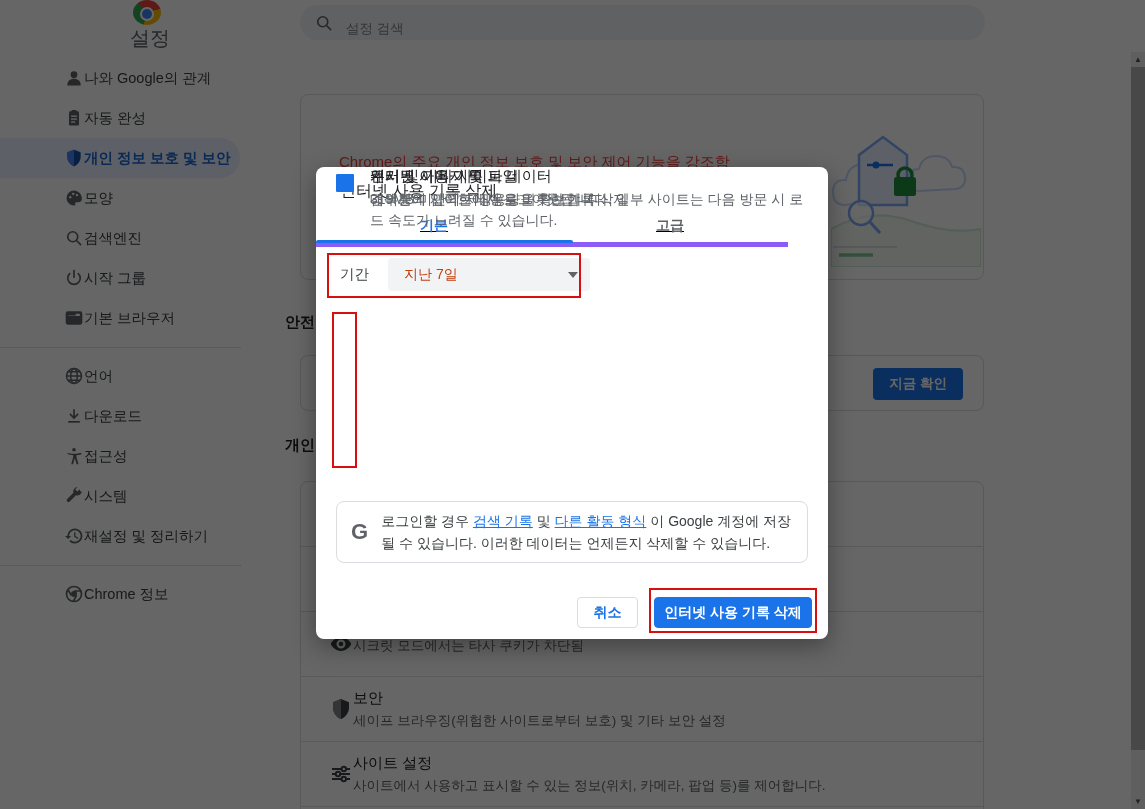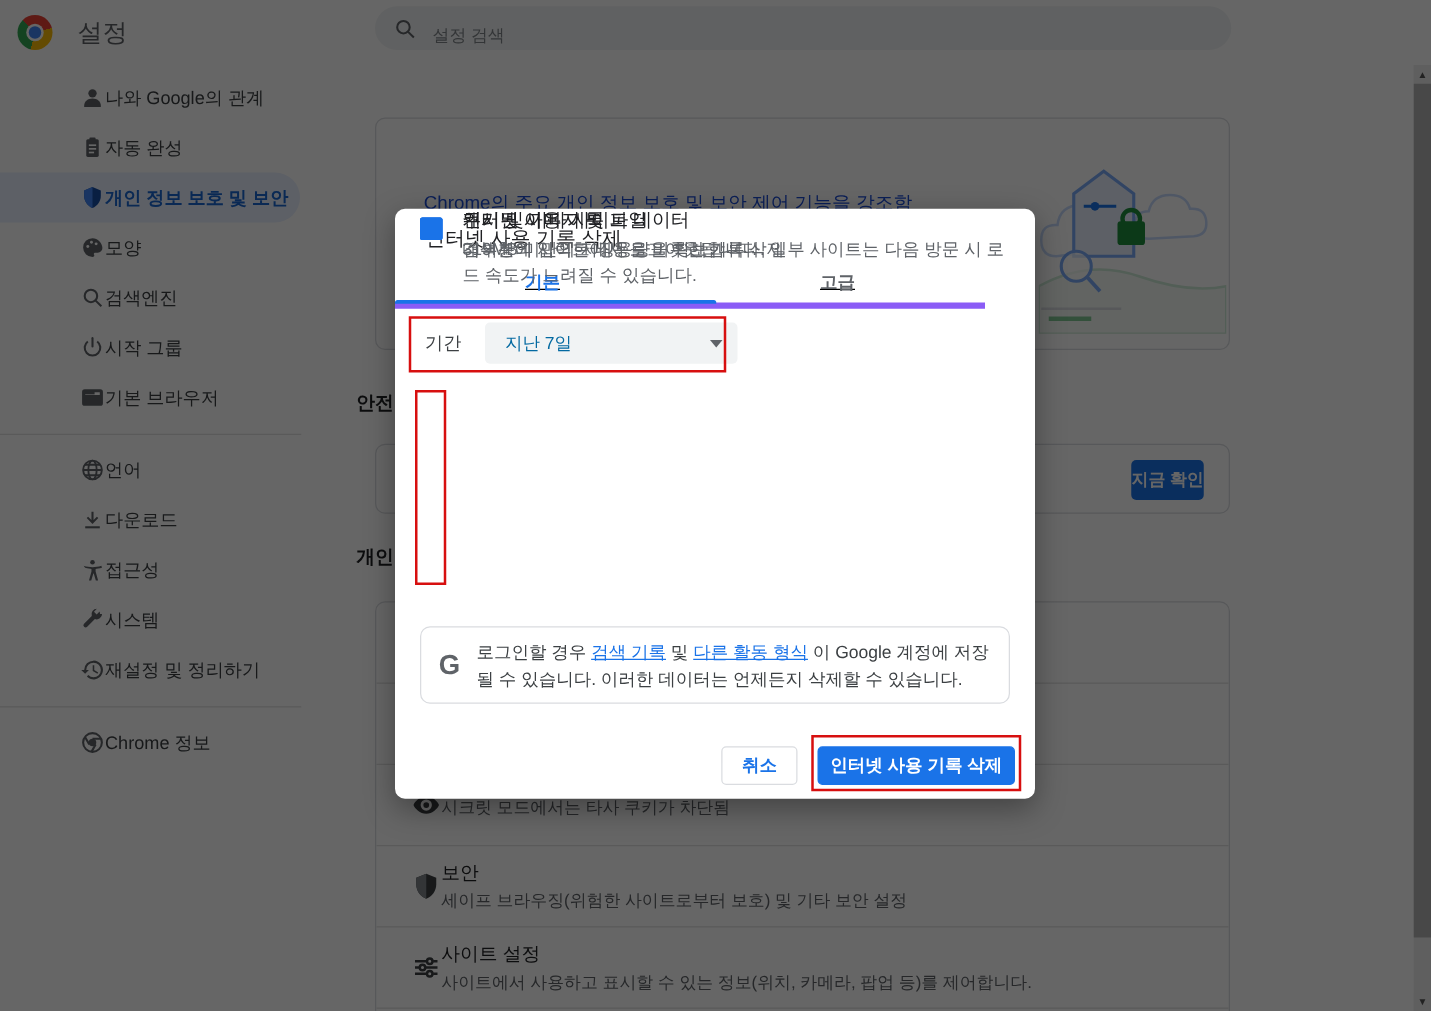--- a/index.html
+++ b/index.html
@@ -7,46 +7,46 @@
   .stage{position:relative;width:1145px;height:809px;overflow:hidden;background:#fff;}
   .stage *{box-sizing:border-box;}
 
   
   .topbar{position:absolute;left:0;top:0;width:1145px;height:52px;background:#fff;z-index:1;}
   .search-pill{position:absolute;left:300px;top:5px;width:685px;height:35px;background:#f1f3f4;border-radius:18px;display:flex;align-items:center;padding-left:14px;gap:12px;}
   .search-pill .ph{font-size:13.5px;color:#80868b;margin-top:12px;}
 
   
   .sidebar{position:absolute;left:0;top:0;width:280px;z-index:1;background:#fff;height:809px;}
-  .app-header{position:absolute;left:0;top:0;width:280px;height:52px;display:flex;align-items:center;}
+  .app-header{position:absolute;left:0;top:0;width:280px;height:52px;display:flex;align-items:center;flex-direction:column;}
   .chrome-logo{position:relative;width:28px;height:28px;margin-left:14px;border-radius:50%;background:conic-gradient(from -45deg,#ea4335 0deg 120deg,#fbbc05 120deg 240deg,#34a853 240deg 360deg);}
   .chrome-logo::before{content:"";position:absolute;left:7px;top:7px;width:14px;height:14px;border-radius:50%;background:#fff;}
   .chrome-logo::after{content:"";position:absolute;left:9px;top:9px;width:10px;height:10px;border-radius:50%;background:#4285f4;}
   .app-title{margin-left:20px;font-size:20px;color:#5f6368;}
   .side-nav{position:absolute;left:0;top:58px;width:280px;}
   .side-item{height:40px;display:flex;align-items:center;padding-left:64px;cursor:pointer;}
   .side-item .lbl{font-size:14.5px;color:#3c4043;white-space:nowrap;}
   .side-item.selected{background:#e8f0fe;border-radius:0 20px 20px 0;width:240px;}
   .side-item.selected .lbl{color:#1967d2;font-weight:bold;}
   .side-divider{height:0;border-top:1px solid #e0e0e0;margin:9px 0 8px 0;width:241px;}
   .icon-slot{width:20px;height:20px;display:inline-flex;}
   .icon-slot svg{width:20px;height:20px;}
   .ext-slot{width:16px;height:16px;display:inline-flex;margin-left:6px;}
   .ext-slot svg{width:16px;height:16px;}
 
   
   .content{position:absolute;left:285px;top:52px;width:700px;height:757px;z-index:1;}
   .card{position:absolute;background:#fff;border:1px solid #dadce0;border-radius:8px;}
   .guide-card{left:15px;top:42px;width:684px;height:186px;}
   .guide-title{position:absolute;left:20px;top:26px;font-size:22px;color:#202124;margin-top:44px;}
-  .guide-sub{position:absolute;left:38px;top:58px;font-size:15px;color:#1d4ed8;white-space:nowrap;}
+  .guide-sub{position:absolute;left:38px;top:58px;font-size:15px;color:#ef4444;white-space:nowrap;}
   .illus{position:absolute;right:2px;top:12px;}
   .section-heading{position:absolute;font-size:15px;font-weight:bold;color:#202124;white-space:nowrap;}
   .safety-card{left:15px;top:303px;width:684px;height:56px;}
-  .check-now-btn{position:absolute;right:20px;top:12px;height:32px;padding:0 0;background:#1a73e8;color:#fff;border:none;border-radius:4px;font-size:13.5px;font-weight:bold;cursor:pointer;}
+  .check-now-btn{position:absolute;right:20px;top:12px;height:32px;padding:0 16px;background:#1a73e8;color:#fff;border:none;border-radius:4px;font-size:13.5px;font-weight:bold;cursor:pointer;}
   .list-card{left:15px;top:429px;width:684px;height:392px;overflow:hidden;}
   .list-row{height:65px;display:flex;align-items:center;padding:0 24px 0 28px;border-bottom:1px solid #e0e0e0;cursor:pointer;}
   .list-row .icon-slot{width:24px;height:24px;}
   .list-row .icon-slot svg{width:24px;height:24px;}
   .row-text{display:flex;flex-direction:column;gap:4px;}
   .row-title{font-size:15px;color:#202124;}
   .row-desc{font-size:13.5px;color:#5f6368;}
   .chevron{margin-left:auto;color:#5f6368;font-size:13px;}
 
   
@@ -62,21 +62,21 @@
   
   .dialog{position:absolute;left:316px;top:167px;width:512px;height:472px;background:#fff;border-radius:8px;box-shadow:0 8px 24px rgba(0,0,0,.35);z-index:20;}
   .dlg-title{position:absolute;left:24px;top:14px;font-size:16px;color:#202124;}
   .dlg-tabs{position:absolute;left:0;top:43px;width:472px;height:37px;display:flex;border-bottom:5px solid #8b5cf6;text-decoration:underline;}
   .dlg-tab{width:50%;display:flex;align-items:center;justify-content:center;font-size:14px;font-weight:bold;color:#5f6368;cursor:pointer;}
   .dlg-tab.active{color:#1a73e8;}
   .tab-underline{position:absolute;left:0;bottom:-1px;width:257px;height:3px;background:#1a73e8;border-radius:2px 2px 0 0;}
   .time-row{position:absolute;left:24px;top:91px;display:flex;align-items:center;gap:19px;}
   .time-label{font-size:14.5px;color:#3c4043;}
   .select-box{width:202px;height:33px;background:#f1f3f4;border-radius:4px;display:flex;align-items:center;padding:0 12px 0 16px;cursor:pointer;}
-  .select-value{font-size:14px;color:#0369a1;}
+  .select-value{font-size:14px;color:#c2410c;}
   .select-arrow{margin-left:auto;width:0;height:0;border-left:5px solid transparent;border-right:5px solid transparent;border-top:6px solid #5f6368;}
   .chk-item{position:absolute;left:20px;display:flex;align-items:flex-start;width:474px;}
   .checkbox{width:18px;height:18px;margin-top:7px;background:#1a73e8;border-radius:2px;color:#fff;font-size:14px;font-weight:bold;line-height:18px;text-align:center;flex:none;cursor:pointer;}
   .chk-text{margin-left:16px;}
   .chk-title{font-size:15px;color:#202124;margin-bottom:3px;}
   .chk-desc{font-size:14px;color:#5f6368;line-height:21px;max-width:440px;}
   .notice{position:absolute;left:20px;top:334px;width:472px;min-height:56px;border:1px solid #dadce0;border-radius:8px;background:#fff;display:flex;align-items:center;padding:8px 14px;gap:13px;}
   .g-glyph{font-size:22px;font-weight:bold;color:#5f6368;flex:none;}
   .notice-text{font-size:14px;color:#3c4043;line-height:22px;}
   .notice-text .link{color:#1a73e8;text-decoration:underline;cursor:pointer;}

